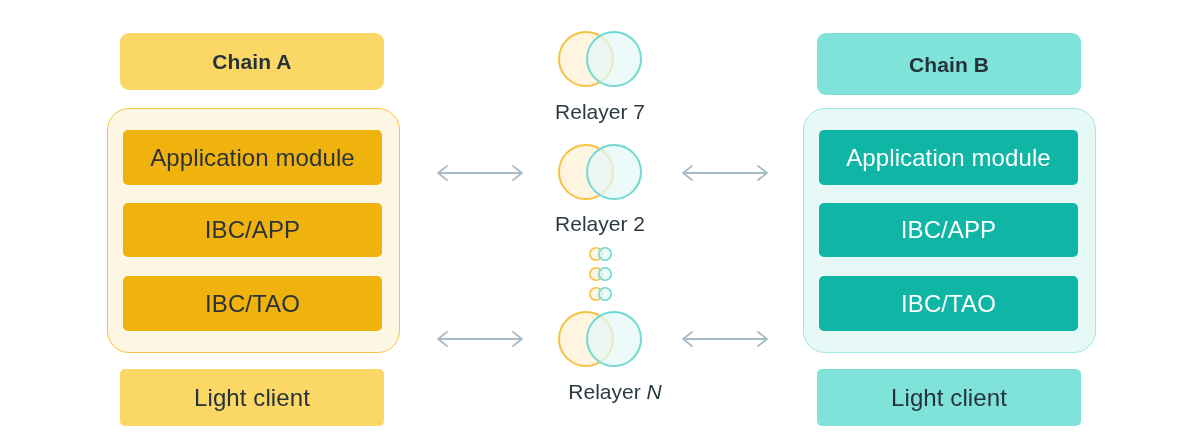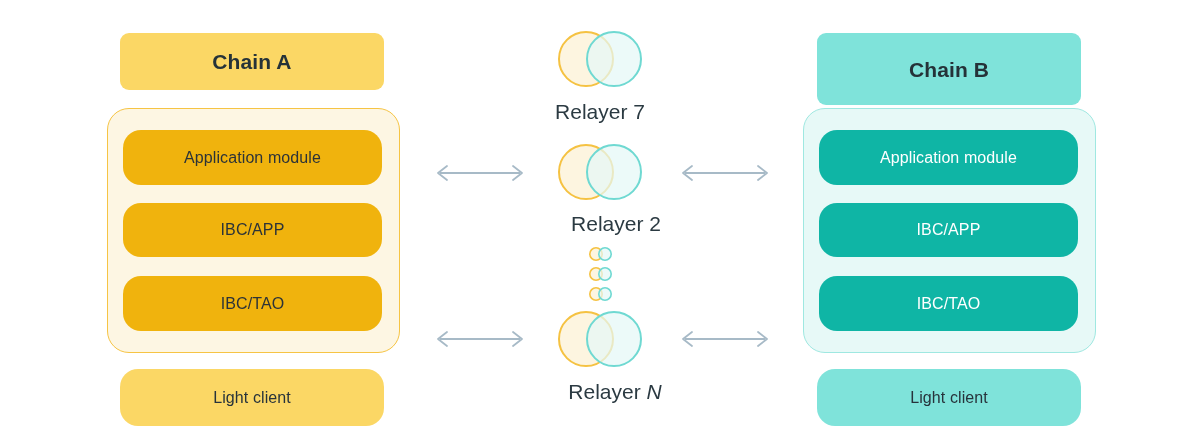--- a/index.html
+++ b/index.html
@@ -18,23 +18,23 @@
     background: #ffffff;
     overflow: hidden;
   }
 
   
   .pill {
     position: absolute;
     display: flex;
     align-items: center;
     justify-content: center;
-    border-radius: 18px;
+    border-radius: 5px;
     box-sizing: border-box;
-    font-size: 16px;
+    font-size: 24px;
     line-height: 1;
     letter-spacing: 0.1px;
     white-space: nowrap;
   }
   .pill.header {
     font-weight: bold;
     font-size: 21px;
     color: #253238;
     border-radius: 9px;
   }
@@ -78,21 +78,21 @@
   <div class="a-outer" style="position:absolute; left:107px; top:108px; width:291px; height:243px;"></div>
 
   <div class="pill a-bar" style="left:123px; top:130px; width:259px; height:55px;">Application module</div>
 
   <div class="pill a-bar" style="left:123px; top:203px; width:259px; height:54px;">IBC/APP</div>
 
   <div class="pill a-bar" style="left:123px; top:276px; width:259px; height:55px;">IBC/TAO</div>
 
   <div class="pill a-light" style="left:120px; top:369px; width:264px; height:57px;">Light client</div>
 
-  <div class="pill header b-header" style="left:817px; top:33px; width:264px; height:72px;">Chain B</div>
+  <div class="pill header b-header" style="left:817px; top:33px; width:264px; height:62px;">Chain B</div>
 
   <div class="b-outer" style="position:absolute; left:803px; top:108px; width:291px; height:243px;"></div>
 
   <div class="pill b-bar" style="left:819px; top:130px; width:259px; height:55px;">Application module</div>
 
   <div class="pill b-bar" style="left:819px; top:203px; width:259px; height:54px;">IBC/APP</div>
 
   <div class="pill b-bar" style="left:819px; top:276px; width:259px; height:55px;">IBC/TAO</div>
 
   <div class="pill b-light" style="left:817px; top:369px; width:264px; height:57px;">Light client</div>
@@ -103,21 +103,21 @@
       <circle cx="61" cy="32" r="27" fill="#E4F8F6" fill-opacity="0.72" stroke="#6FD9D2" stroke-width="2"></circle>
     </svg>
     <div class="relayer-label" style="left:500px; top:100px; width:200px;">Relayer 7</div>
   </div>
 
   <div class="relayer-group" style="left:0; top:0;">
     <svg class="relayer-venn" style="left:553px; top:140px;" width="94" height="64" viewBox="0 0 94 64">
       <circle cx="33" cy="32" r="27" fill="#FDF5E0" stroke="#F5C242" stroke-width="2"></circle>
       <circle cx="61" cy="32" r="27" fill="#E4F8F6" fill-opacity="0.72" stroke="#6FD9D2" stroke-width="2"></circle>
     </svg>
-    <div class="relayer-label" style="left:516px; top:212px; width:200px;">Relayer 2</div>
+    <div class="relayer-label" style="left:500px; top:212px; width:200px;">Relayer 2</div>
   </div>
 
   <div class="dots" style="left:585px; top:246px;">
     <svg width="32" height="58" viewBox="0 0 32 58">
       <g>
         <circle cx="11" cy="8" r="6.2" fill="#FDF5E0" stroke="#F5C242" stroke-width="1.6"></circle>
         <circle cx="20" cy="8" r="6.2" fill="#E4F8F6" fill-opacity="0.72" stroke="#6FD9D2" stroke-width="1.6"></circle>
       </g>
       <g>
         <circle cx="11" cy="28" r="6.2" fill="#FDF5E0" stroke="#F5C242" stroke-width="1.6"></circle>

